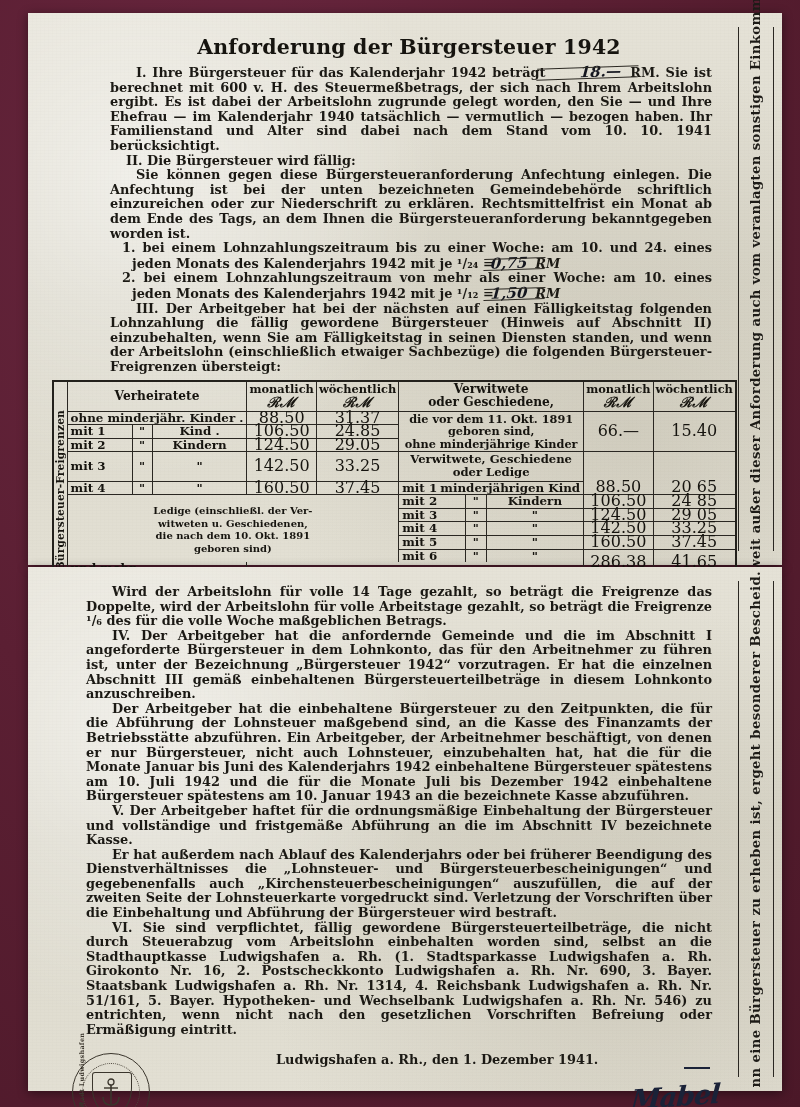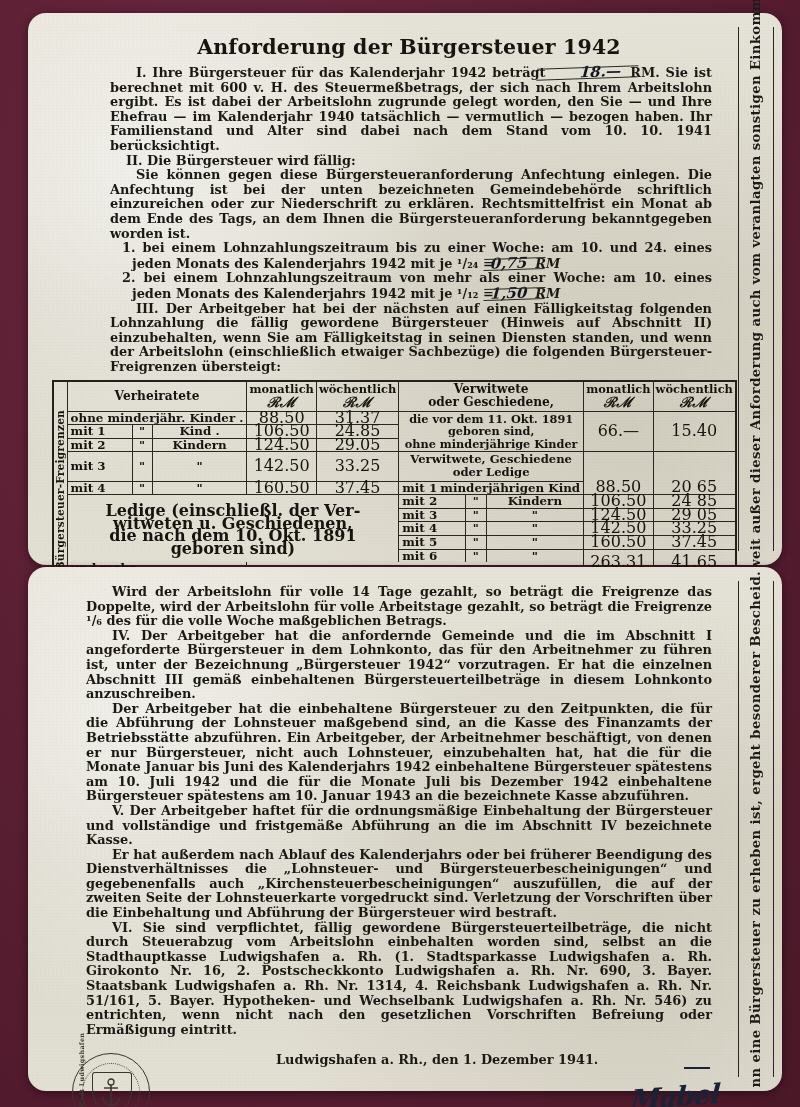--- a/index.html
+++ b/index.html
@@ -14,21 +14,20 @@
       radial-gradient(ellipse at 30% 20%, #6a2740 0%, #5b1f33 45%, #4b1828 100%);
   }
   .card {
     position: absolute;
     background: #dfdcd0;
     background-image:
       radial-gradient(circle at 15% 30%, rgba(255,255,255,.55) 0%, rgba(255,255,255,0) 40%),
       radial-gradient(circle at 80% 75%, rgba(190,185,168,.45) 0%, rgba(255,255,255,0) 50%),
       linear-gradient(178deg, #e6e3d8 0%, #dbd8cb 50%, #e3e0d4 100%);
     box-shadow: 0 2px 10px rgba(0,0,0,.45);
-    border-radius: 18px;
   }
   #card-top { left: 28px; top: 13px; width: 754px; height: 552px; }
   #card-bottom { left: 28px; top: 567px; width: 754px; height: 524px; }
 
   .grain { position:absolute; inset:0; pointer-events:none; opacity:.35;
     background-image:
       repeating-linear-gradient(0deg, rgba(120,115,100,.05) 0 1px, rgba(255,255,255,0) 1px 3px),
       repeating-linear-gradient(90deg, rgba(120,115,100,.04) 0 1px, rgba(255,255,255,0) 1px 4px);
   }
 
@@ -320,21 +319,21 @@
             <td class="num">37.45</td>
             <td colspan="3" class="lbl">
               <span class="d1">mit 1</span>
               <span>minderjährigen Kind</span>
             </td>
             <td class="num nt">88.50</td>
             <td class="num nt">20 65</td>
           </tr>
 
           <tr>
-            <td colspan="5" rowspan="5" class="ctr tight nb" style="font-weight:700;font-size:16px;padding-top:3px !important;margin-left:32px;">
+            <td colspan="5" rowspan="5" class="ctr tight nb" style="font-weight:700;font-size:10px;padding-top:3px !important;margin-left:32px;">
               <span>Ledige (einschließl. der Ver-</span><br>
               <span>witweten u. Geschiedenen,</span><br>
               <span>die nach dem 10. Okt. 1891</span><br>
               <span>geboren sind)</span>
             </td>
             <td class="lbl">mit 2</td>
             <td class="ctr">"</td>
             <td class="lbl ctr">Kindern</td>
             <td class="num">106.50</td>
             <td class="num">24 85</td>
@@ -361,21 +360,21 @@
             <td class="ctr">"</td>
             <td class="lbl ctr">"</td>
             <td class="num">160.50</td>
             <td class="num">37.45</td>
           </tr>
 
           <tr>
             <td class="lbl nb">mit 6</td>
             <td class="ctr nb">"</td>
             <td class="lbl ctr nb">"</td>
-            <td class="num" rowspan="2">263.31</td>
+            <td class="num" rowspan="2">286.38</td>
             <td class="num" rowspan="2">41.65</td>
           </tr>
 
           <tr>
             <td colspan="3" class="lbl nt">und mehr</td>
           </tr>
 
           <tr>
             <td colspan="3" class="ctr nt" style="font-weight:700;font-size:11.5px;">ohne minderjährige Kinder</td>
             <td class="num">57.20</td>

